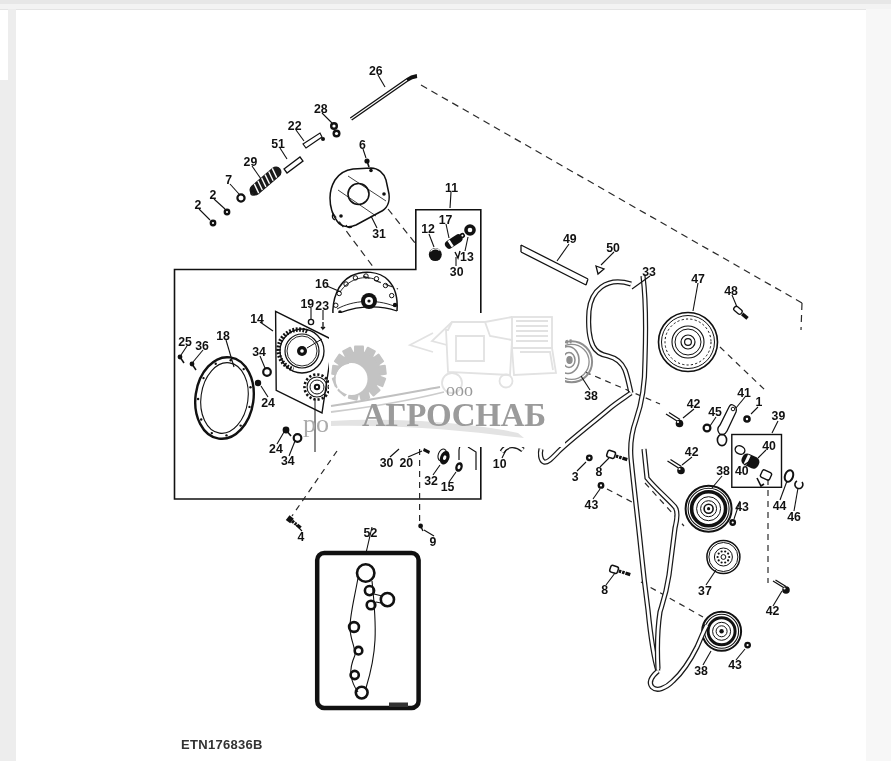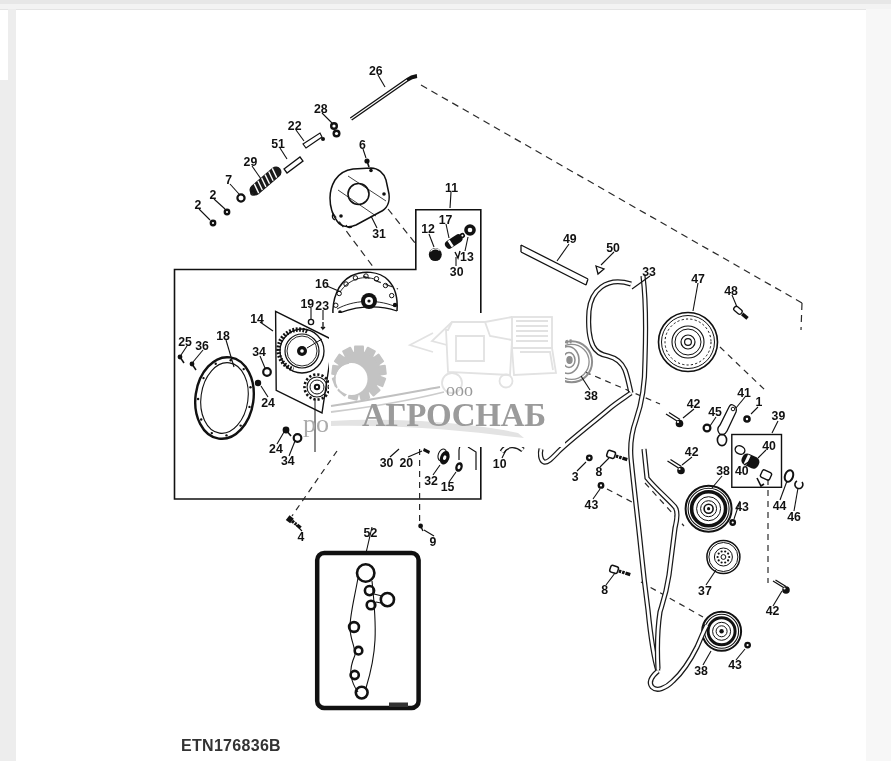--- a/index.html
+++ b/index.html
@@ -1,15 +1,15 @@
 <!DOCTYPE html>
 <html><head><meta charset="utf-8"><style>
 html,body{margin:0;padding:0;background:#fff;width:891px;height:761px;overflow:hidden}
 .lbl{font-family:"Liberation Sans",sans-serif;font-weight:bold;fill:#111;text-anchor:middle}
-#etn{position:absolute;left:181px;top:737px;font-family:"Liberation Sans",sans-serif;font-weight:bold;font-size:16px;color:#333;letter-spacing:0.3px}
+#etn{position:absolute;left:181px;top:737px;font-family:"Liberation Sans",sans-serif;font-weight:bold;font-size:13px;color:#333;letter-spacing:0.3px}
 .furn{position:absolute}
 </style></head><body>
 <div class="furn" style="left:0;top:0;width:891px;height:4px;background:#e7e7e7"></div>
 <div class="furn" style="left:0;top:4px;width:891px;height:5px;background:#f3f3f3"></div>
 <div class="furn" style="left:0;top:9px;width:891px;height:1px;background:#e4e4e4"></div>
 <div class="furn" style="left:8px;top:9px;width:8px;height:752px;background:#ededed"></div>
 <div class="furn" style="left:0;top:80px;width:8px;height:681px;background:#ededed"></div>
 <div class="furn" style="left:866px;top:9px;width:25px;height:752px;background:#f7f7f7"></div>
 <svg width="891" height="761" viewBox="0 0 891 761" style="position:absolute;left:0;top:0">
 <path d="M415.8,269.5 L174.5,269.5 L174.5,499 L480.8,499 L480.8,209.8 L415.8,209.8 Z" fill="none" stroke="#111" stroke-width="1.6"></path>

